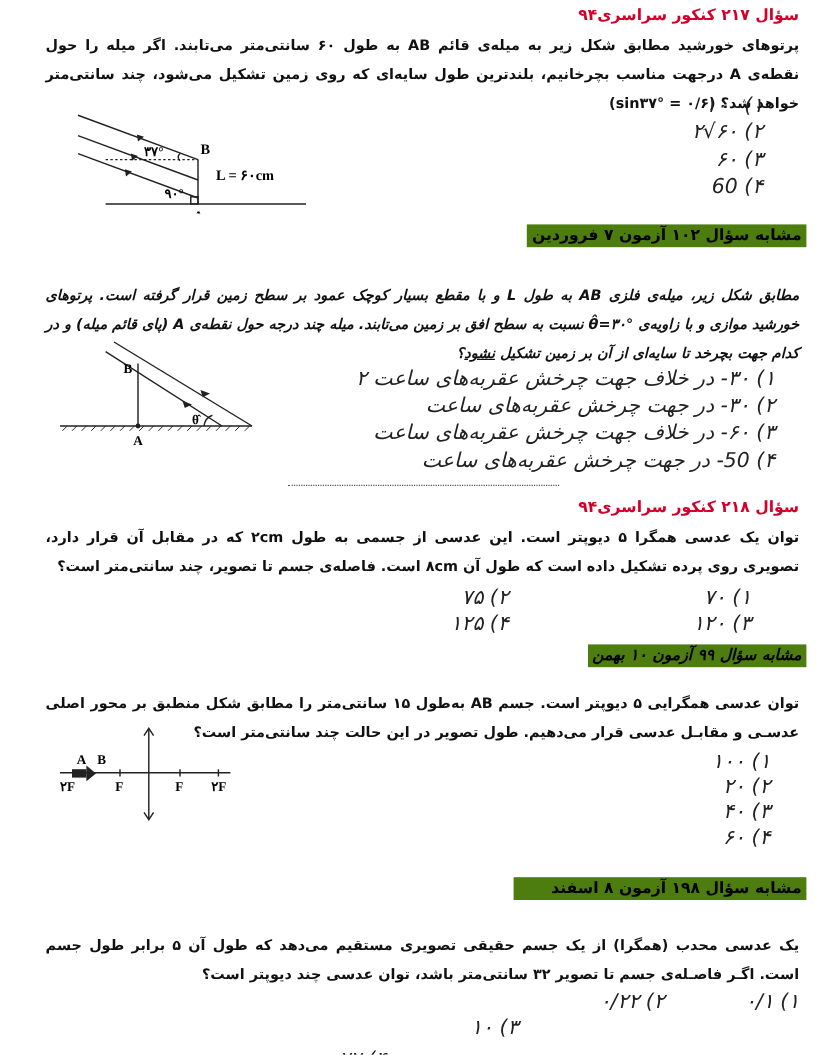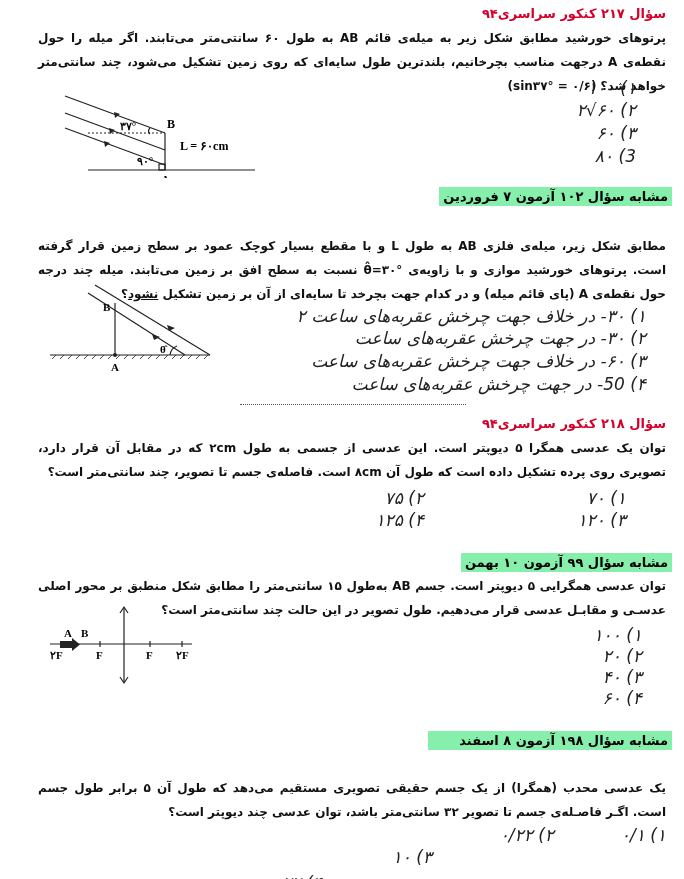--- a/index.html
+++ b/index.html
@@ -6,21 +6,21 @@
   body {
     width: 684px; height: 879px; position: relative; overflow: hidden;
     font-family: "DejaVu Sans", sans-serif; color: #111;
   }
   .abs { position: absolute; }
   .q-title {
     position: absolute; right: 18px; color: #d4002a; font-weight: bold; font-size: 13px;
     direction: rtl; white-space: nowrap;
   }
   .hl {
-    position: absolute; right: 12px; background: #86efac; font-weight: bold; font-size: 13px;
+    position: absolute; right: 12px; background: #4d7c0f; font-weight: bold; font-size: 13px;
     direction: rtl; white-space: nowrap; padding: 2px 4px; color: #000;
   }
   .para {
     position: absolute; left: 38px; right: 18px; direction: rtl; text-align: justify;
     font-weight: bold; font-size: 12px; line-height: 24px; text-align-last: right;
   }
   .opt {
     position: absolute; direction: rtl; font-size: 17px; white-space: nowrap; color: #222; font-style: italic;
   }
   .ul { text-decoration: underline; }
@@ -28,21 +28,21 @@
 </style>
 </head>
 <body>
 
 <div class="q-title" style="top:6px;">سؤال ۲۱۷ کنکور سراسری۹۴</div>
 <div class="para" style="top:26px;">پرتوهای خورشید مطابق شکل زیر به میله‌ی قائم AB به طول ۶۰ سانتی‌متر می‌تابند. اگر میله را حول نقطه‌ی A درجهت مناسب بچرخانیم، بلندترین طول سایه‌ای که روی زمین تشکیل می‌شود، چند سانتی‌متر خواهد شد؟ (sin۳۷° = ۰/۶)</div>
 
 <div class="opt" style="top:78px; right:48px;">۱) ۱۰۰</div>
 <div class="opt" style="top:100px; right:48px;">۲) ۶۰√۲</div>
 <div class="opt" style="top:123px; right:48px;">۳) ۶۰</div>
-<div class="opt" style="top:146px; right:48px;">3) ۸۰</div>
+<div class="opt" style="top:146px; right:48px;">۴) 60</div>
 
 <svg class="abs" style="left:55px; top:88px;" width="220" height="90">
   <g stroke="#222" stroke-width="1.2" fill="none">
     <line x1="10" y1="8" x2="110" y2="45"></line>
     <line x1="10" y1="25" x2="110" y2="62"></line>
     <line x1="10" y1="40" x2="110" y2="77"></line>
     <line x1="110" y1="45" x2="110" y2="82"></line>
     <line x1="33" y1="82" x2="200" y2="82"></line>
     <line x1="33" y1="45" x2="110" y2="45" stroke-dasharray="2,2"></line>
     <rect x="104" y="76" width="6" height="6"></rect>
@@ -52,21 +52,21 @@
   <polygon points="60,42 54,40 55,46" fill="#222"></polygon>
   <polygon points="55,55 49,53 50,59" fill="#222"></polygon>
   <text x="65" y="42" font-size="11">۳۷°</text>
   <text x="112" y="40" font-size="12">B</text>
   <text x="106" y="96" font-size="12">A</text>
   <text x="125" y="62" font-size="12">L = ۶۰cm</text>
   <text x="82" y="77" font-size="11">۹۰°</text>
 </svg>
 
 <div class="hl" style="top:187px;">مشابه سؤال ۱۰۲ آزمون ۷ فروردین</div>
-<div class="para" style="top:234px;"><span>مطابق شکل زیر، میله‌ی فلزی AB به طول L و با مقطع بسیار کوچک عمود بر سطح زمین قرار گرفته است. پرتوهای خورشید موازی و با زاویه‌ی θ̂=۳۰° نسبت به سطح افق بر زمین می‌تابند. میله چند درجه حول نقطه‌ی A (پای قائم میله) و در کدام جهت بچرخد تا سایه‌ای از آن بر زمین تشکیل </span><span class="ul">نشود</span><span>؟</span></div>
+<div class="para" style="top:234px;font-style:italic;"><span>مطابق شکل زیر، میله‌ی فلزی AB به طول L و با مقطع بسیار کوچک عمود بر سطح زمین قرار گرفته است. پرتوهای خورشید موازی و با زاویه‌ی θ̂=۳۰° نسبت به سطح افق بر زمین می‌تابند. میله چند درجه حول نقطه‌ی A (پای قائم میله) و در کدام جهت بچرخد تا سایه‌ای از آن بر زمین تشکیل </span><span class="ul">نشود</span><span>؟</span></div>
 
 <div class="opt" style="top:306px; right:38px;">۱) ۳۰- در خلاف جهت چرخش عقربه‌های ساعت ۲</div>
 <div class="opt" style="top:328px; right:38px;">۲) ۳۰- در جهت چرخش عقربه‌های ساعت</div>
 <div class="opt" style="top:351px; right:38px;">۳) ۶۰- در خلاف جهت چرخش عقربه‌های ساعت</div>
 <div class="opt" style="top:374px; right:38px;">۴) 50- در جهت چرخش عقربه‌های ساعت</div>
 
 <svg class="abs" style="left:50px; top:283px;" width="170" height="92">
   <g stroke="#222" stroke-width="1.2" fill="none">
     <line x1="45" y1="2" x2="160" y2="72"></line>
     <line x1="38" y1="10" x2="135" y2="72"></line>
@@ -106,21 +106,21 @@
 
 <div class="abs" style="left:240px; top:404px; width:226px; border-top:1px dotted #555;"></div>
 
 <div class="q-title" style="top:416px;">سؤال ۲۱۸ کنکور سراسری۹۴</div>
 <div class="para" style="top:436px;">توان یک عدسی همگرا ۵ دیوپتر است. این عدسی از جسمی به طول ۲cm که در مقابل آن قرار دارد، تصویری روی پرده تشکیل داده است که طول آن ۸cm است. فاصله‌ی جسم تا تصویر، چند سانتی‌متر است؟</div>
 <div class="opt" style="top:488px; right:58px;">۱) ۷۰</div>
 <div class="opt" style="top:488px; right:260px;">۲) ۷۵</div>
 <div class="opt" style="top:510px; right:58px;">۳) ۱۲۰</div>
 <div class="opt" style="top:510px; right:260px;">۴) ۱۲۵</div>
 
-<div class="hl" style="top:553px;">مشابه سؤال ۹۹ آزمون ۱۰ بهمن</div>
+<div class="hl" style="top:537px;font-style:italic;">مشابه سؤال ۹۹ آزمون ۱۰ بهمن</div>
 <div class="para" style="top:574px;">توان عدسی همگرایی ۵ دیوپتر است. جسم AB به‌طول ۱۵ سانتی‌متر را مطابق شکل منطبق بر محور اصلی عدسـی و مقابـل عدسی قرار می‌دهیم. طول تصویر در این حالت چند سانتی‌متر است؟</div>
 <div class="opt" style="top:625px; right:42px;">۱) ۱۰۰</div>
 <div class="opt" style="top:646px; right:42px;">۲) ۲۰</div>
 <div class="opt" style="top:667px; right:42px;">۳) ۴۰</div>
 <div class="opt" style="top:688px; right:42px;">۴) ۶۰</div>
 
 <svg class="abs" style="left:50px; top:604px;" width="150" height="84">
   <g stroke="#222" stroke-width="1.2" fill="none">
     <line x1="0" y1="40" x2="142" y2="40"></line>
     <line x1="74" y1="4" x2="74" y2="78"></line>

